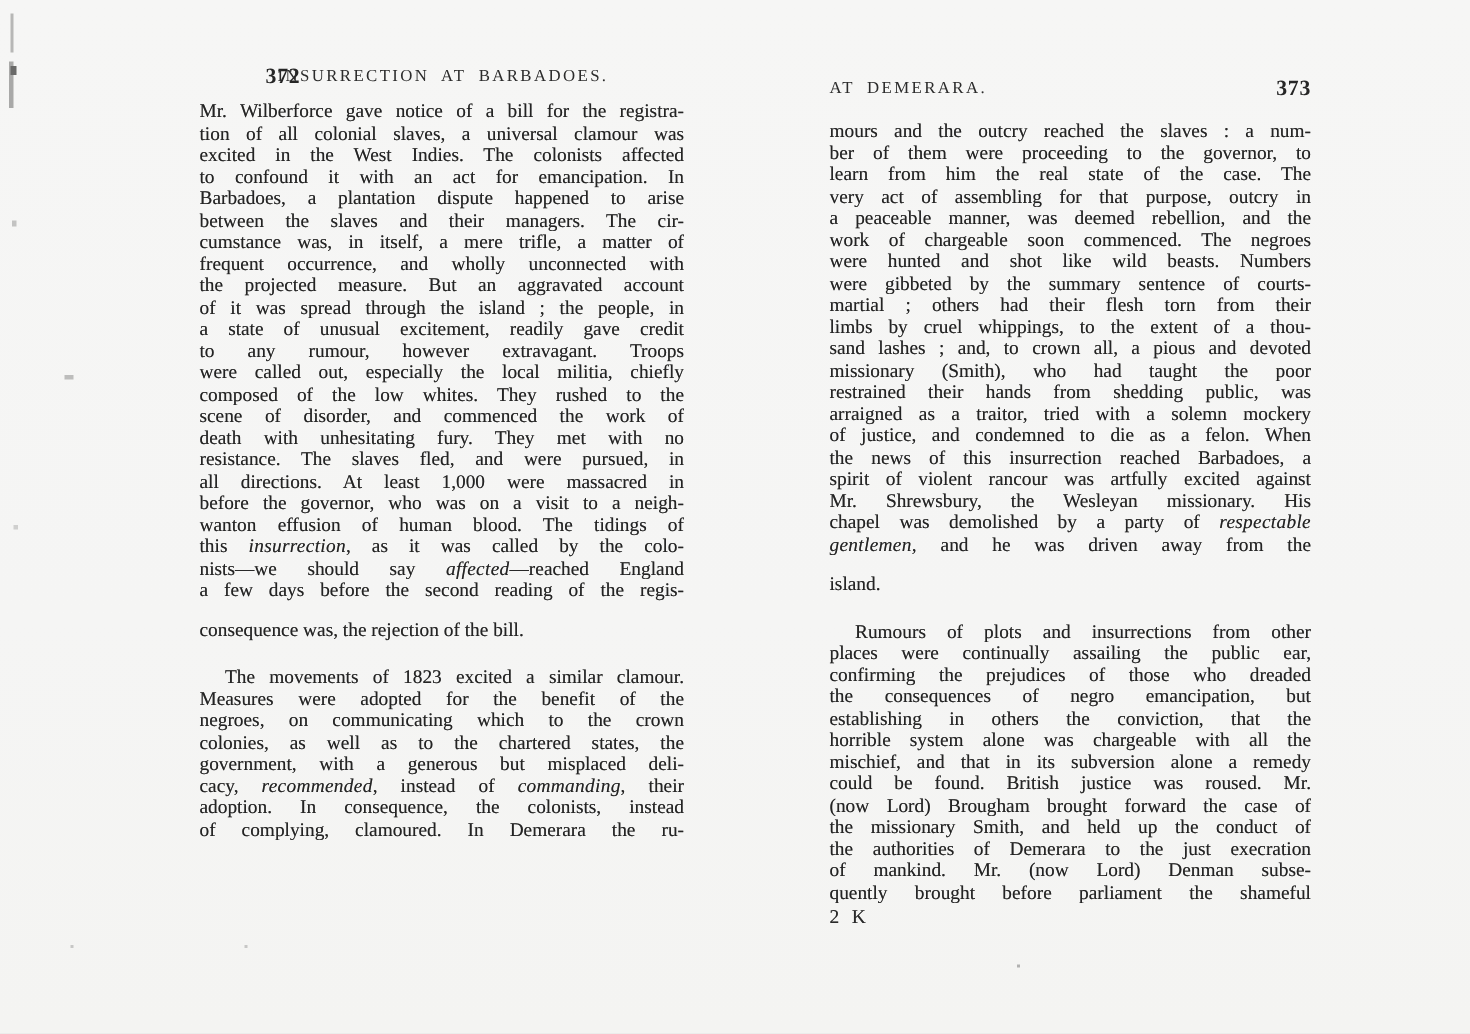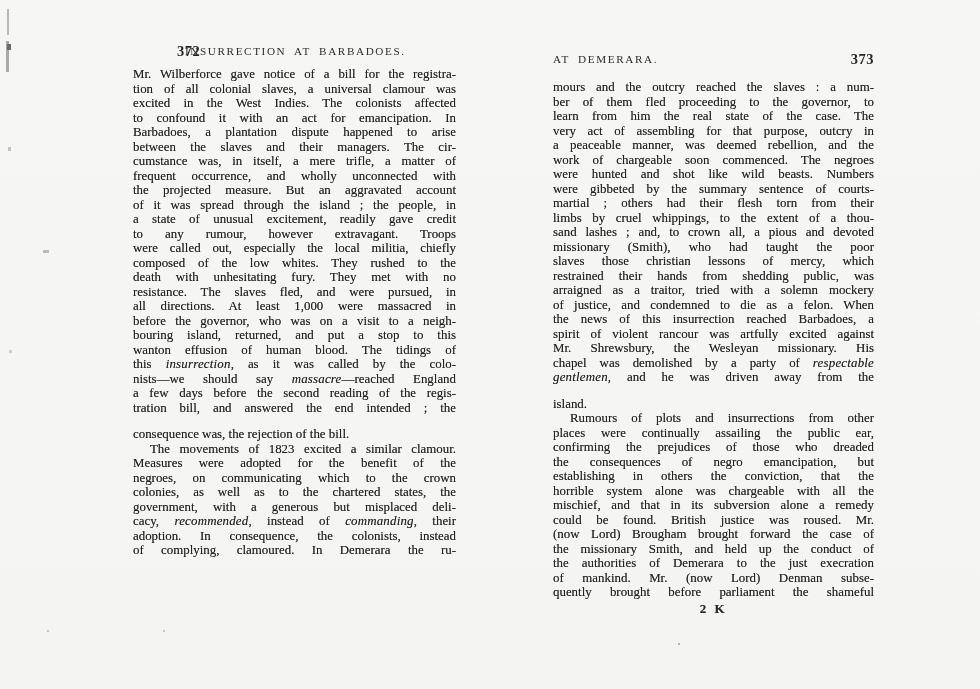--- a/index.html
+++ b/index.html
@@ -64,29 +64,28 @@
     font-size: 12.9px;
     line-height: 14.5px;
     height: 14.5px;
     overflow: hidden;
     text-align: justify;
     text-align-last: justify;
     color: #242424;
     text-shadow: 0 0 0.4px rgba(30,30,30,0.55);
   }
   .line.last   { text-align-last: left; margin-top: 12px; }
-  .line.indent { text-indent: 17px; }
+  .line.indent { text-indent: 17px; margin-top: 17px; }
   .line i { letter-spacing: 0.2px; }
 
   .signature-mark {
     margin-top: 1px;
-    text-align: center;
     font-size: 13px;
     letter-spacing: 2.5px;
-    font-weight: bold;
+    font-weight: normal;
     color: #2a2a2a;
     text-shadow: 0 0 0.4px rgba(30,30,30,0.5);
   }
 
   
   .artifact { position: absolute; }
   .a1 { left: 7px;  top: 9px;   width: 2px; height: 26px; background: #b7b7b6; }
   .a2 { left: 6px;  top: 41px;  width: 3px; height: 31px; background: #a9a9a8; }
   .a3 { left: 7px;  top: 44px;  width: 4px; height: 6px;  background: #6a6a69; }
   .a4 { left: 8px;  top: 147px; width: 3px; height: 4px;  background: #c3c3c2; }
@@ -124,61 +123,59 @@
         <div class="line">Barbadoes, a plantation dispute happened to arise</div>
         <div class="line">between the slaves and their managers.  The cir-</div>
         <div class="line">cumstance was, in itself, a mere trifle, a matter of</div>
         <div class="line">frequent occurrence, and wholly unconnected with</div>
         <div class="line">the projected measure.  But an aggravated account</div>
         <div class="line">of it was spread through the island ; the people, in</div>
         <div class="line">a state of unusual excitement, readily gave credit</div>
         <div class="line">to any rumour, however extravagant.  Troops</div>
         <div class="line">were called out, especially the local militia, chiefly</div>
         <div class="line">composed of the low whites.  They rushed to the</div>
+        <div class="line">scene of disorder, and commenced the work of</div>
         <div class="line">death with unhesitating fury.  They met with no</div>
         <div class="line">resistance.  The slaves fled, and were pursued, in</div>
         <div class="line">all directions.  At least 1,000 were massacred in</div>
         <div class="line">before the governor, who was on a visit to a neigh-</div>
-        <div class="line">bouring island, returned, and put a stop to this</div>
         <div class="line">wanton effusion of human blood.  The tidings of</div>
         <div class="line">this <i>insurrection</i>, as it was called by the colo-</div>
-        <div class="line">nists—we should say <i>massacre</i>—reached England</div>
+        <div class="line">nists—we should say <i>affected</i>—reached England</div>
         <div class="line">a few days before the second reading of the regis-</div>
-        <div class="line">tration bill, and answered the end intended ; the</div>
         <div class="line last">consequence was, the rejection of the bill.</div>
         <div class="line indent">The movements of 1823 excited a similar clamour.</div>
         <div class="line">Measures were adopted for the benefit of the</div>
         <div class="line">negroes, on communicating which to the crown</div>
         <div class="line">colonies, as well as to the chartered states, the</div>
         <div class="line">government, with a generous but misplaced deli-</div>
         <div class="line">cacy, <i>recommended</i>, instead of <i>commanding</i>, their</div>
         <div class="line">adoption.  In consequence, the colonists, instead</div>
         <div class="line">of complying, clamoured.  In Demerara the ru-</div>
       </div>
   </div>
 
   <div class="page page-right">
     <div class="header-row">
       <span class="running-header header-title-right">AT DEMERARA.</span>
       <span class="page-number page-num-right">373</span>
     </div>
     <div class="page-body">
         <div class="line">mours and the outcry reached the slaves : a num-</div>
-        <div class="line">ber of them fled proceeding to the governor, to</div>
+        <div class="line">ber of them were proceeding to the governor, to</div>
         <div class="line">learn from him the real state of the case.  The</div>
         <div class="line">very act of assembling for that purpose, outcry in</div>
         <div class="line">a peaceable manner, was deemed rebellion, and the</div>
         <div class="line">work of chargeable soon commenced.  The negroes</div>
         <div class="line">were hunted and shot like wild beasts.  Numbers</div>
         <div class="line">were gibbeted by the summary sentence of courts-</div>
         <div class="line">martial ; others had their flesh torn from their</div>
         <div class="line">limbs by cruel whippings, to the extent of a thou-</div>
         <div class="line">sand lashes ; and, to crown all, a pious and devoted</div>
         <div class="line">missionary (Smith), who had taught the poor</div>
-        <div class="line">slaves those christian lessons of mercy, which</div>
         <div class="line">restrained their hands from shedding public, was</div>
         <div class="line">arraigned as a traitor, tried with a solemn mockery</div>
         <div class="line">of justice, and condemned to die as a felon.  When</div>
         <div class="line">the news of this insurrection reached Barbadoes, a</div>
         <div class="line">spirit of violent rancour was artfully excited against</div>
         <div class="line">Mr. Shrewsbury, the Wesleyan missionary.  His</div>
         <div class="line">chapel was demolished by a party of <i>respectable</i></div>
         <div class="line"><i>gentlemen,</i> and he was driven away from the</div>
         <div class="line last">island.</div>
         <div class="line indent">Rumours of plots and insurrections from other</div>

